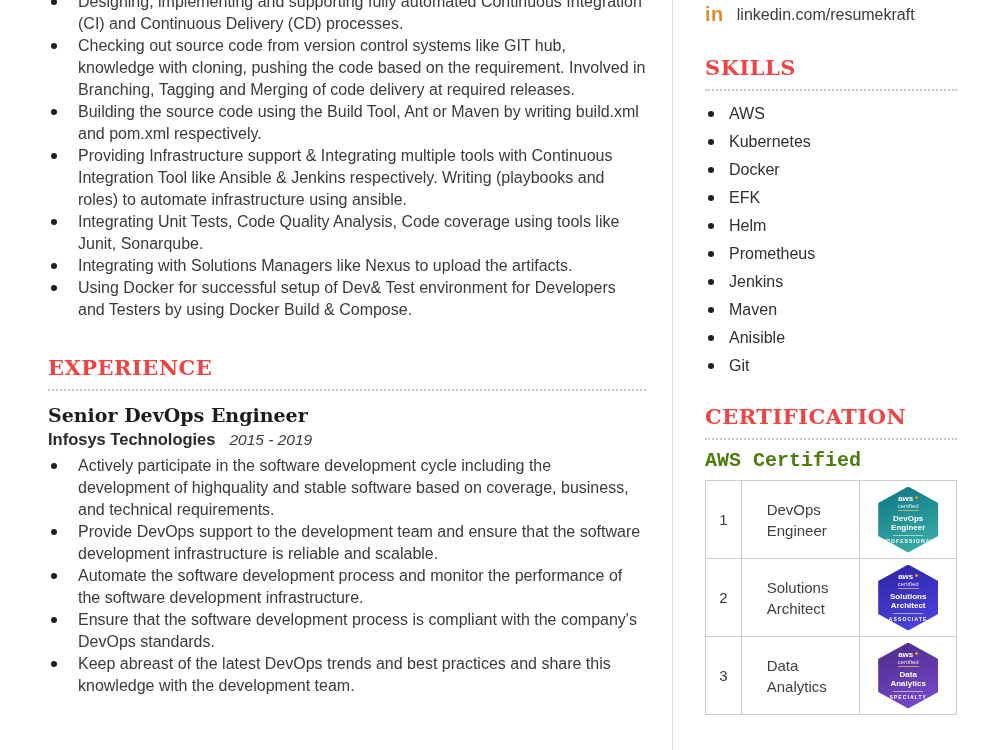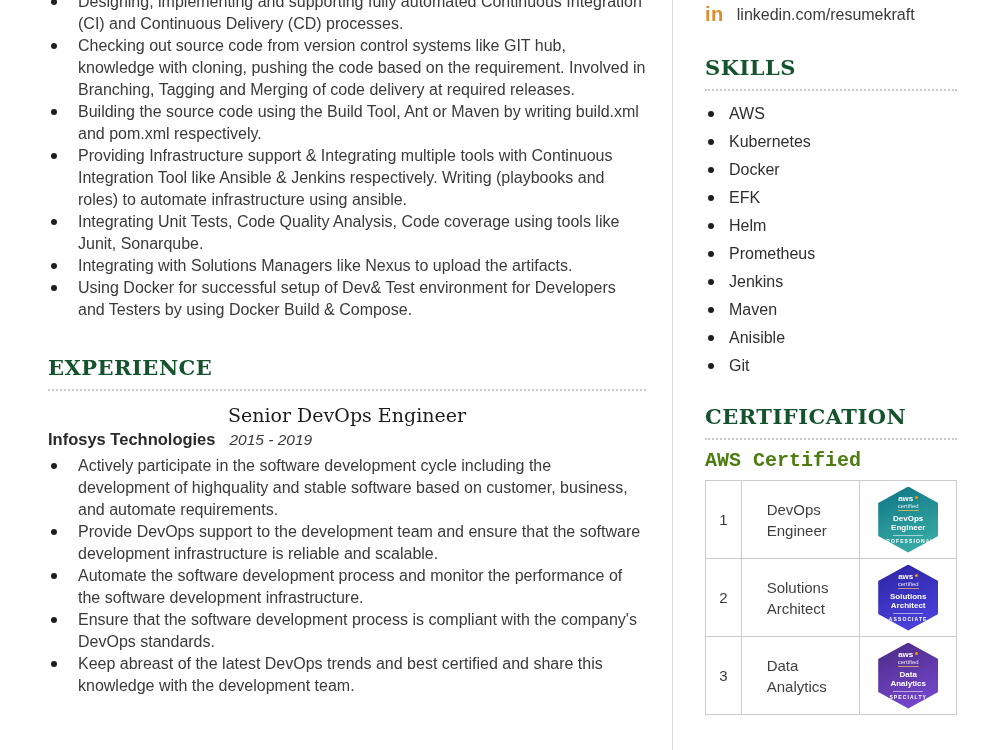--- a/index.html
+++ b/index.html
@@ -48,34 +48,33 @@
     border-radius: 50%;
     background: #1f1f1f;
   }
 
   
   .section-heading {
     font-family: "DejaVu Serif", serif;
     font-weight: bold;
     font-size: 21px;
     letter-spacing: 0.5px;
-    color: #14532d;
+    color: #ef4444;
     padding-bottom: 9px;
     border-bottom: 2px dotted #c9c9c9;
   }
 
   
   .experience-heading { margin-top: 34px; }
   .job-title {
     margin-top: 13px;
     font-family: "DejaVu Serif", serif;
-    font-weight: normal;
+    font-weight: bold;
     font-size: 19px;
     color: #1c1c1c;
-    text-align: center;
   }
   .company-line { margin-top: 4px; font-size: 16.5px; }
   .company-name { font-weight: bold; color: #2a2a2a; margin-top: 39px; }
   .job-dates { font-style: italic; font-weight: normal; color: #3a3a3a; margin-left: 14px; font-size: 15.5px; }
   .exp-bullets { margin-top: 6px; }
 
   
   .linkedin-row {
     margin-top: 3px;
     display: flex;
@@ -185,25 +184,25 @@
 
   <div class="section-heading experience-heading">EXPERIENCE</div>
 
   <div class="job-title">Senior DevOps Engineer</div>
 
   <div class="company-line">
     <span class="company-name">Infosys Technologies</span><span class="job-dates">2015 - 2019</span>
   </div>
 
   <ul class="bullets exp-bullets">
-    <li>Actively participate in the software development cycle including the development of highquality and stable software based on customer, business, and automate requirements.</li>
+    <li>Actively participate in the software development cycle including the development of highquality and stable software based on coverage, business, and technical requirements.</li>
     <li>Provide DevOps support to the development team and ensure that the software development infrastructure is reliable and scalable.</li>
     <li>Automate the software development process and monitor the performance of the software development infrastructure.</li>
     <li>Ensure that the software development process is compliant with the company's DevOps standards.</li>
-    <li>Keep abreast of the latest DevOps trends and best certified and share this knowledge with the development team.</li>
+    <li>Keep abreast of the latest DevOps trends and best practices and share this knowledge with the development team.</li>
   </ul>
 </div>
 
 <div class="col-divider"></div>
 
 <div class="sidebar">
 
   <div class="linkedin-row">
     <span class="linkedin-glyph">in</span>
     <span class="linkedin-url">linkedin.com/resumekraft</span>

